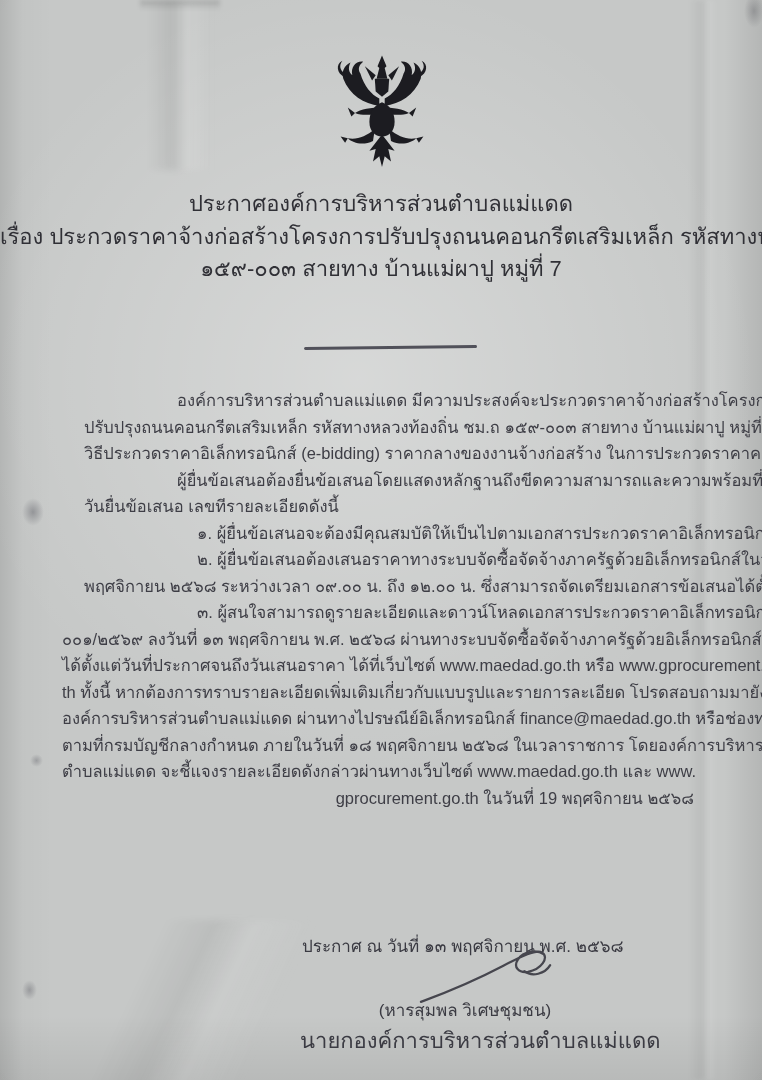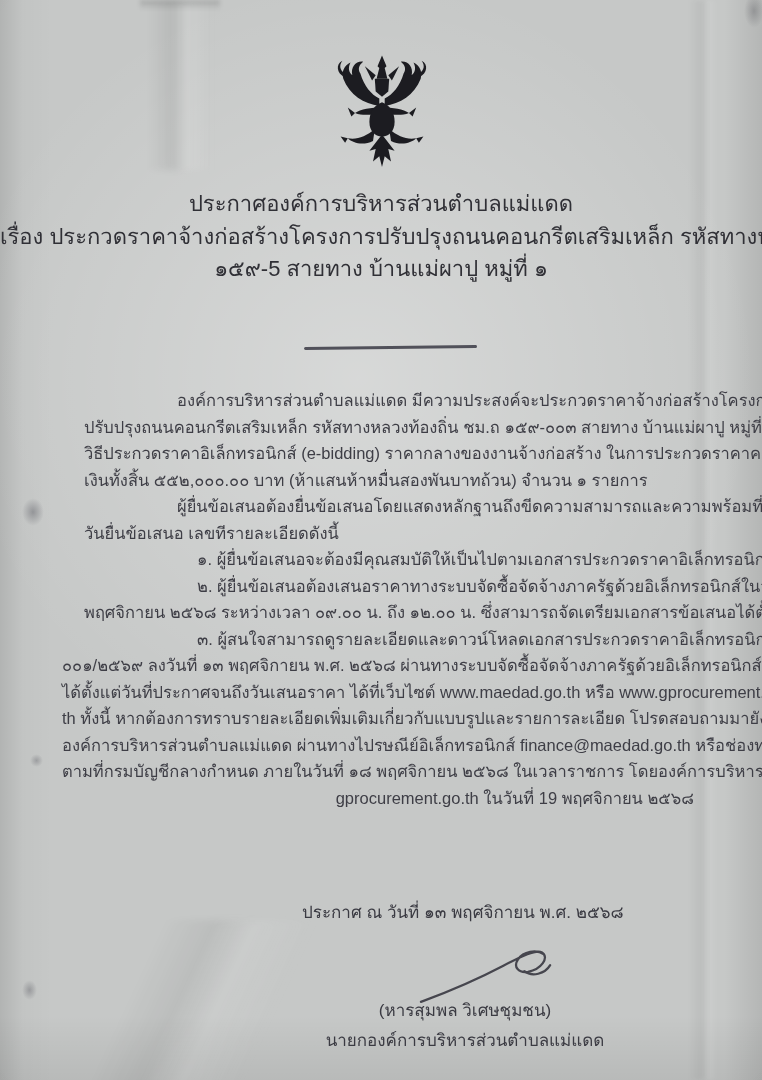--- a/index.html
+++ b/index.html
@@ -46,28 +46,28 @@
   .rule{position:absolute;left:304px;top:346px;width:173px;height:3px;
     background:#51515a;border-radius:2px;transform:rotate(-0.6deg);}
 
   .doc-body{position:absolute;left:84px;top:387px;width:610px;
     font-size:16.5px;color:#3e3e46;}
   .bline{height:26.5px;line-height:26.5px;white-space:nowrap;}
   .ind1{padding-left:93px;}
   .ind2{padding-left:113px;}
   .shiftl{margin-left:-22px;text-align:right;}
 
-  .issued{position:absolute;left:0;top:898px;width:762px;padding-left:302px;
+  .issued{position:absolute;left:0;top:932px;width:762px;padding-left:302px;
     box-sizing:border-box;font-size:17px;color:#3a3a42;white-space:nowrap;}
 
   .sig-block{position:absolute;left:300px;top:946px;width:330px;text-align:center;
     color:#3b3b43;}
   .sig-mark{display:block;margin:0 auto;transform:translateX(22px) rotate(-3deg);}
   .sig-name{font-size:17px;line-height:30px;white-space:nowrap;margin-top:-8px;}
-  .sig-title{font-size:17px;line-height:30px;white-space:nowrap;}
+  .sig-title{font-size:22px;line-height:30px;white-space:nowrap;}
 </style>
 </head>
 <body>
 
 <div class="paper"></div>
 <div class="crease-top"></div>
 <div class="crease-right"></div>
 <div class="crease-bottom"></div>
 <div class="topstreak"></div>
 <div class="smudge smudge1"></div>
@@ -93,41 +93,41 @@
     <path d="M22 94 L14 92 L19 99 Z"></path>
     <path d="M68 84 C78 92 88 96 98 94 C92 100 80 102 70 97 Z"></path>
     <path d="M98 94 L106 92 L101 99 Z"></path>
     <path d="M60 90 L74 108 L67 106 L70 120 L63 114 L60 126 L57 114 L50 120 L53 106 L46 108 Z"></path>
   </g>
 </svg>
 
 <div class="doc-header">
   <div class="hline">ประกาศองค์การบริหารส่วนตำบลแม่แดด</div>
   <div class="hline">เรื่อง ประกวดราคาจ้างก่อสร้างโครงการปรับปรุงถนนคอนกรีตเสริมเหล็ก รหัสทางหลวงท้องถิ่น ชม.ถ</div>
-  <div class="hline">๑๕๙-5 สายทาง บ้านแม่ผาปู หมู่ที่ ๑</div>
+  <div class="hline">๑๕๙-๐๐๓ สายทาง บ้านแม่ผาปู หมู่ที่ 7</div>
 </div>
 
 <div class="rule"></div>
 
 <div class="doc-body">
   <div class="bline ind1">องค์การบริหารส่วนตำบลแม่แดด มีความประสงค์จะประกวดราคาจ้างก่อสร้างโครงการ</div>
   <div class="bline">ปรับปรุงถนนคอนกรีตเสริมเหล็ก รหัสทางหลวงท้องถิ่น ชม.ถ ๑๕๙-๐๐๓ สายทาง บ้านแม่ผาปู หมู่ที่ ๑ ด้วย</div>
   <div class="bline">วิธีประกวดราคาอิเล็กทรอนิกส์ (e-bidding) ราคากลางของงานจ้างก่อสร้าง ในการประกวดราคาครั้งนี้ เป็น</div>
-  <div class="bline">เงินทั้งสิ้น ๕๕๒,๐๐๐.๐๐  บาท (ห้าแสนห้าหมื่นสองพันบาทถ้วน) จำนวน ๑ รายการ</div>
   <div class="bline ind1">ผู้ยื่นข้อเสนอต้องยื่นข้อเสนอโดยแสดงหลักฐานถึงขีดความสามารถและความพร้อมที่มีอยู่ใน</div>
   <div class="bline">วันยื่นข้อเสนอ เลขทีรายละเอียดดังนี้</div>
   <div class="bline ind2">๑. ผู้ยื่นข้อเสนอจะต้องมีคุณสมบัติให้เป็นไปตามเอกสารประกวดราคาอิเล็กทรอนิกส์กำหนด</div>
   <div class="bline ind2">๒. ผู้ยื่นข้อเสนอต้องเสนอราคาทางระบบจัดซื้อจัดจ้างภาครัฐด้วยอิเล็กทรอนิกส์ในวันที่ ๒๑</div>
   <div class="bline">พฤศจิกายน ๒๕๖๘ ระหว่างเวลา ๐๙.๐๐ น. ถึง ๑๒.๐๐ น. ซึ่งสามารถจัดเตรียมเอกสารข้อเสนอได้ตั้งแต่วัน</div>
   <div class="bline ind2">๓. ผู้สนใจสามารถดูรายละเอียดและดาวน์โหลดเอกสารประกวดราคาอิเล็กทรอนิกส์เลขที่</div>
   <div class="bline shiftl">๐๐๑/๒๕๖๙ ลงวันที่  ๑๓  พฤศจิกายน  พ.ศ. ๒๕๖๘ ผ่านทางระบบจัดซื้อจัดจ้างภาครัฐด้วยอิเล็กทรอนิกส์</div>
   <div class="bline shiftl">ได้ตั้งแต่วันที่ประกาศจนถึงวันเสนอราคา ได้ที่เว็บไซต์ www.maedad.go.th หรือ www.gprocurement.go.</div>
   <div class="bline shiftl">th ทั้งนี้ หากต้องการทราบรายละเอียดเพิ่มเติมเกี่ยวกับแบบรูปและรายการละเอียด โปรดสอบถามมายัง</div>
   <div class="bline shiftl">องค์การบริหารส่วนตำบลแม่แดด ผ่านทางไปรษณีย์อิเล็กทรอนิกส์ finance@maedad.go.th หรือช่องทาง</div>
   <div class="bline shiftl">ตามที่กรมบัญชีกลางกำหนด ภายในวันที่ ๑๘ พฤศจิกายน ๒๕๖๘ ในเวลาราชการ โดยองค์การบริหารส่วน</div>
+  <div class="bline shiftl">ตำบลแม่แดด จะชี้แจงรายละเอียดดังกล่าวผ่านทางเว็บไซต์ www.maedad.go.th และ www.</div>
   <div class="bline shiftl">gprocurement.go.th ในวันที่ 19 พฤศจิกายน ๒๕๖๘</div>
 </div>
 
 <div class="issued">ประกาศ  ณ  วันที่  ๑๓  พฤศจิกายน  พ.ศ. ๒๕๖๘</div>
 
 <div class="sig-block">
   <svg class="sig-mark" width="150" height="58" viewBox="0 0 160 62" xmlns="http://www.w3.org/2000/svg">
     <g fill="none" stroke="#46464e" stroke-width="2.4" stroke-linecap="round">
       <path d="M8 56 C40 46 72 34 98 22 C118 13 134 6 140 10 C148 16 138 28 124 30 C114 31 108 24 114 16 C120 8 134 6 142 12"></path>
       <path d="M120 29 C128 36 142 33 148 24"></path>

